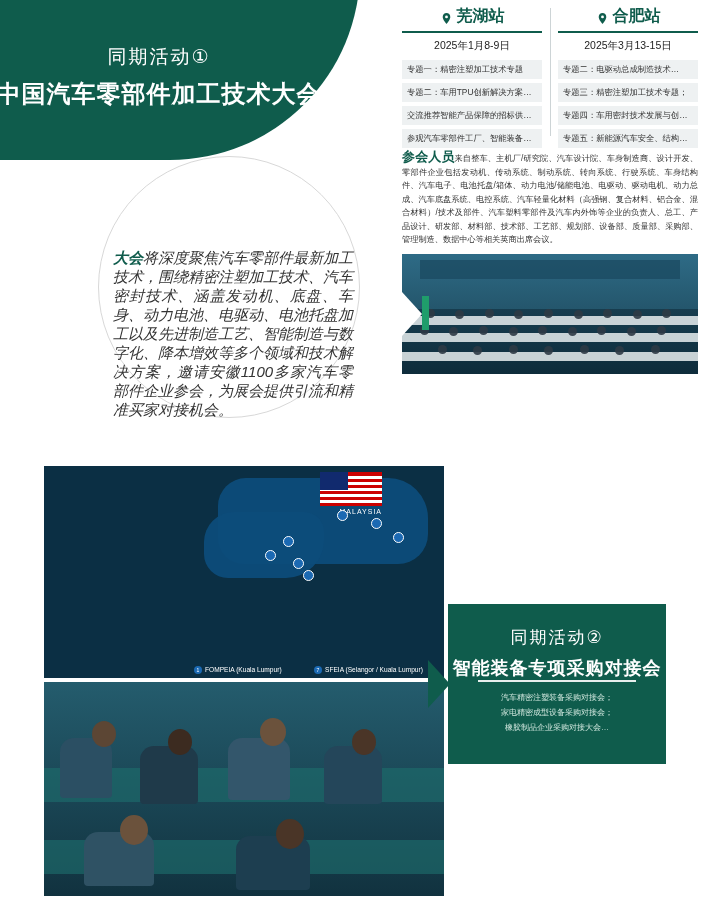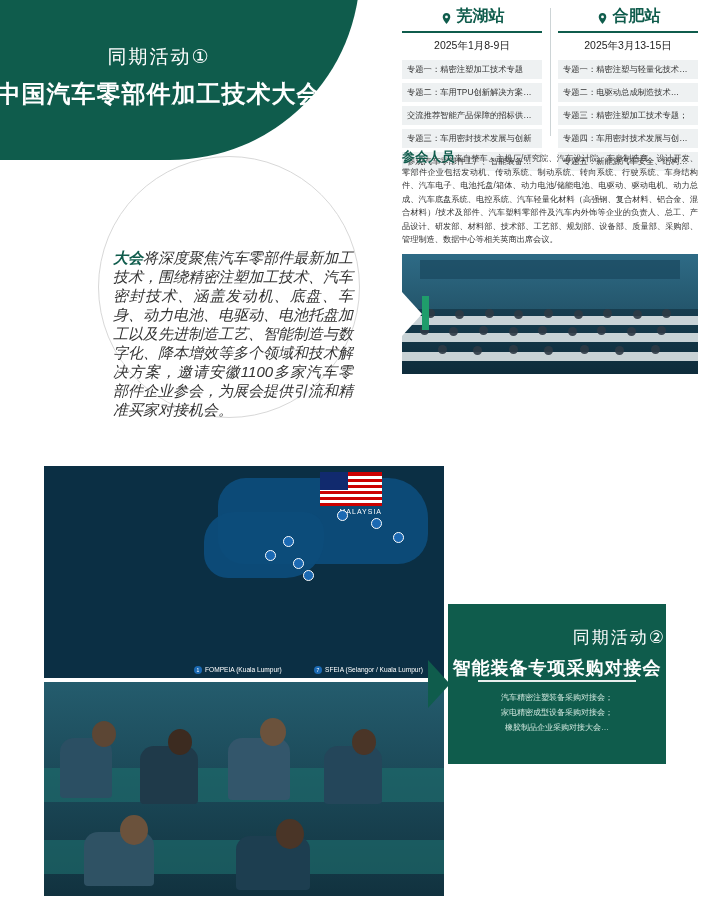--- a/index.html
+++ b/index.html
@@ -148,21 +148,21 @@
   .pp-bg{position:absolute;inset:0;background:linear-gradient(180deg,#245c6d,#11323f);}
   .pp-table{position:absolute;left:-5%;width:110%;height:34px;background:#1d6b6b;opacity:.65;}
   .pp-person{position:absolute;border-radius:14px 14px 4px 4px;}
   .pp-head{position:absolute;border-radius:50%;}
 
   .green-panel2{
     position:absolute;left:404px;top:138px;width:218px;height:160px;
     background:#0f5c4c;
   }
   .green-panel2 .t1{
-    position:absolute;left:0;right:0;top:22px;text-align:right;color:#fff;
+    position:absolute;left:0;right:0;top:22px;text-align:center;color:#fff;
     font-size:17px;letter-spacing:2px;
   }
   .green-panel2 .t2{
     position:absolute;left:0;right:0;top:52px;text-align:center;color:#fff;
     font-size:18px;font-weight:bold;letter-spacing:1px;
   }
   .green-panel2 .ul{
     position:absolute;left:30px;right:30px;top:76px;height:2px;background:#ffffff;opacity:.9;
   }
   .gp2-list{
@@ -205,36 +205,34 @@
                 <path d="M12 2C8.1 2 5 5.1 5 9c0 5.2 7 13 7 13s7-7.8 7-13c0-3.9-3.1-7-7-7z" fill="#0f5c4c"></path>
                 <circle cx="12" cy="9" r="2.6" fill="#ffffff"></circle>
               </svg>
           </span>
           <span><span>芜湖站</span></span>
         </div>
         <div class="st-date">2025年1月8-9日</div>
         <div class="st-row">专题一：精密注塑加工技术专题</div>
         <div class="st-row">专题二：车用TPU创新解决方案研讨</div>
         <div class="st-row">交流推荐智能产品保障的招标供应商签署仪式</div>
-        <div class="st-row">专题三：车用密封技术发展与创新</div>
         <div class="st-row">参观汽车零部件工厂、智能装备企业</div>
       </div>
 
       <div class="st-col right">
         <div class="st-head">
           <span class="pin">
             <svg viewBox="0 0 24 24" width="13" height="13">
                 <path d="M12 2C8.1 2 5 5.1 5 9c0 5.2 7 13 7 13s7-7.8 7-13c0-3.9-3.1-7-7-7z" fill="#0f5c4c"></path>
                 <circle cx="12" cy="9" r="2.6" fill="#ffffff"></circle>
               </svg>
           </span>
           <span><span>合肥站</span></span>
         </div>
         <div class="st-date">2025年3月13-15日</div>
-        <div class="st-row">专题一：精密注塑与轻量化技术…</div>
         <div class="st-row">专题二：电驱动总成制造技术…</div>
         <div class="st-row">专题三：精密注塑加工技术专题；</div>
         <div class="st-row">专题四：车用密封技术发展与创新；</div>
         <div class="st-row">专题五：新能源汽车安全、结构与选材；</div>
       </div>
     </div>
 
     <div class="attend">
       <span class="lead">参会人员</span><span>来自整车、主机厂/研究院、汽车设计院、车身制造商、设计开发、零部件企业包括发动机、传动系统、制动系统、转向系统、行驶系统、车身结构件、汽车电子、电池托盘/箱体、动力电池/储能电池、电驱动、驱动电机、动力总成、汽车底盘系统、电控系统、汽车轻量化材料（高强钢、复合材料、铝合金、混合材料）/技术及部件、汽车塑料零部件及汽车内外饰等企业的负责人、总工、产品设计、研发部、材料部、技术部、工艺部、规划部、设备部、质量部、采购部、管理制造、数据中心等相关英商出席会议。</span>
     </div>

